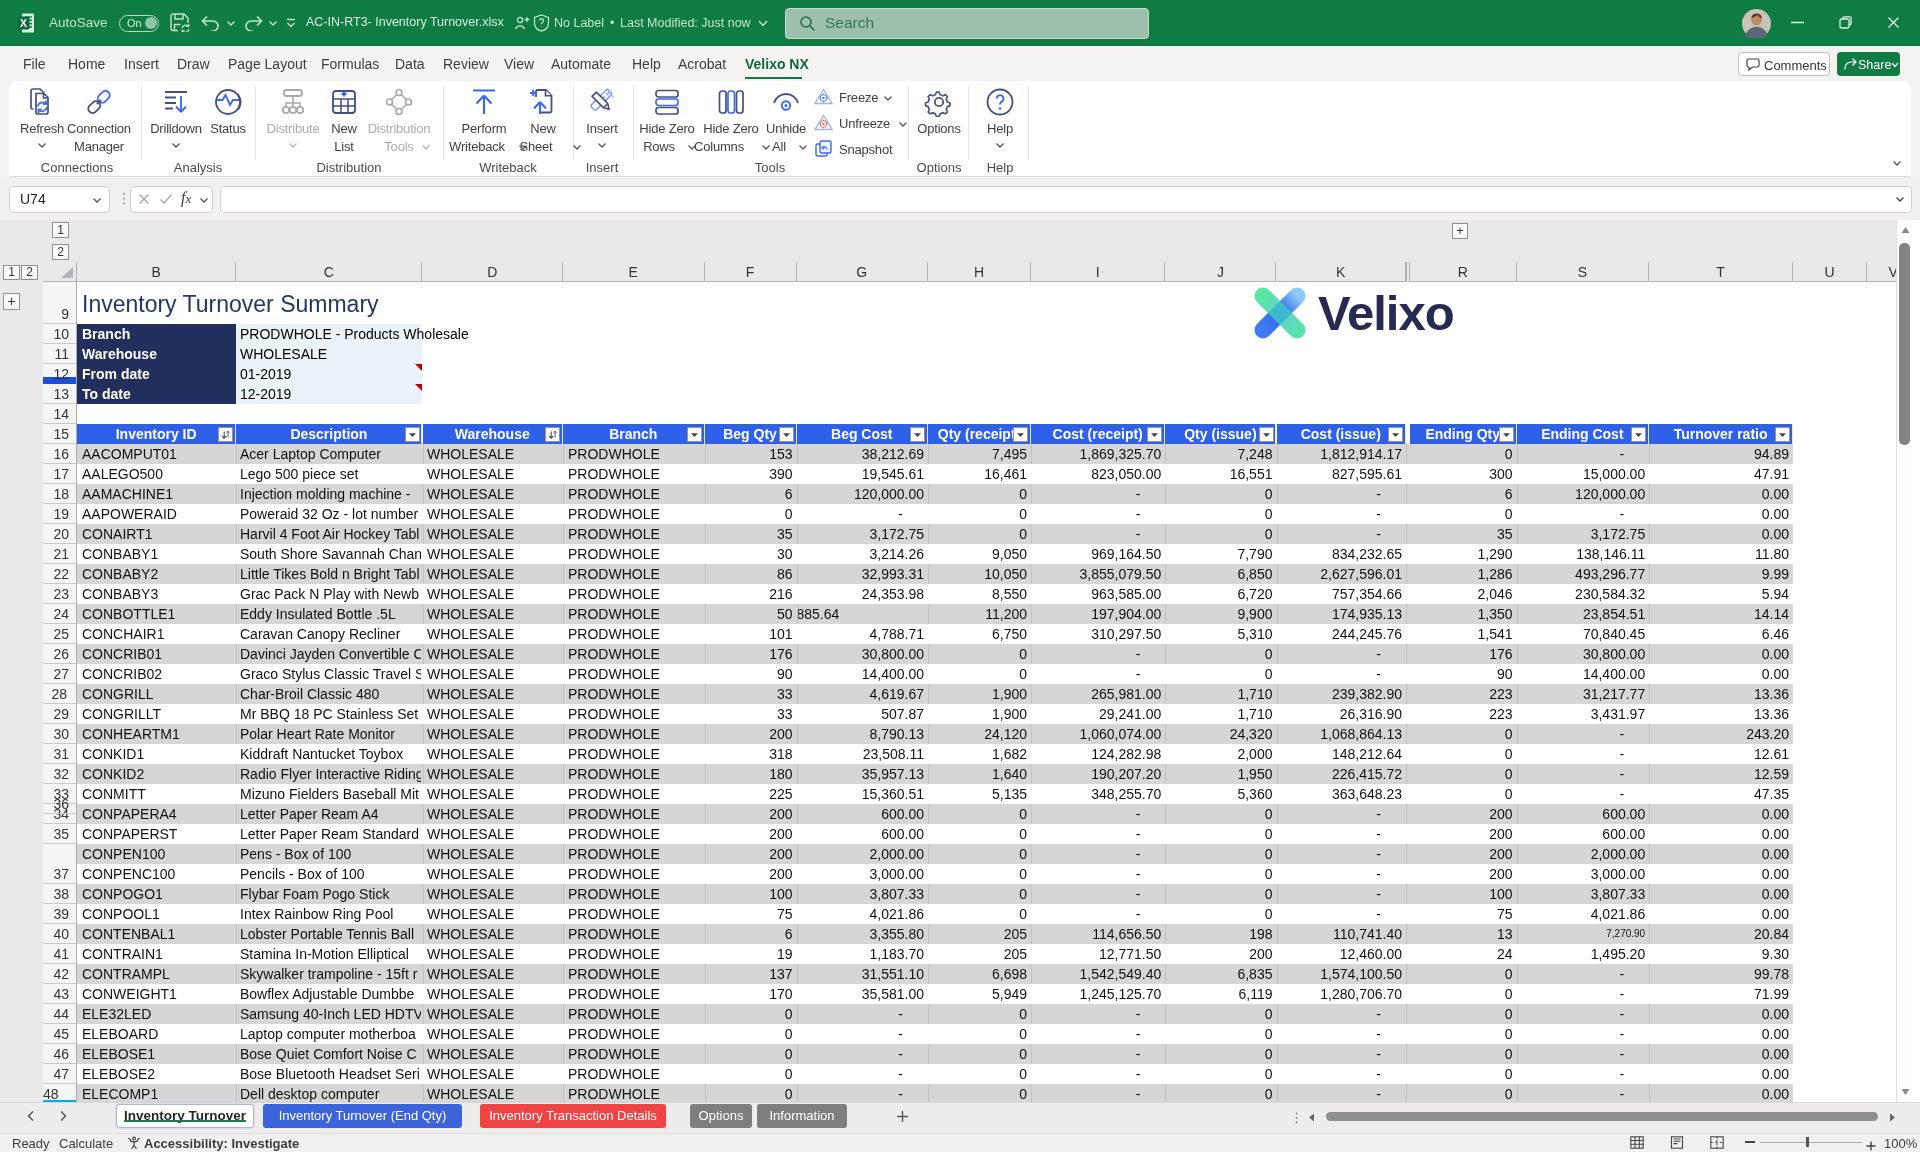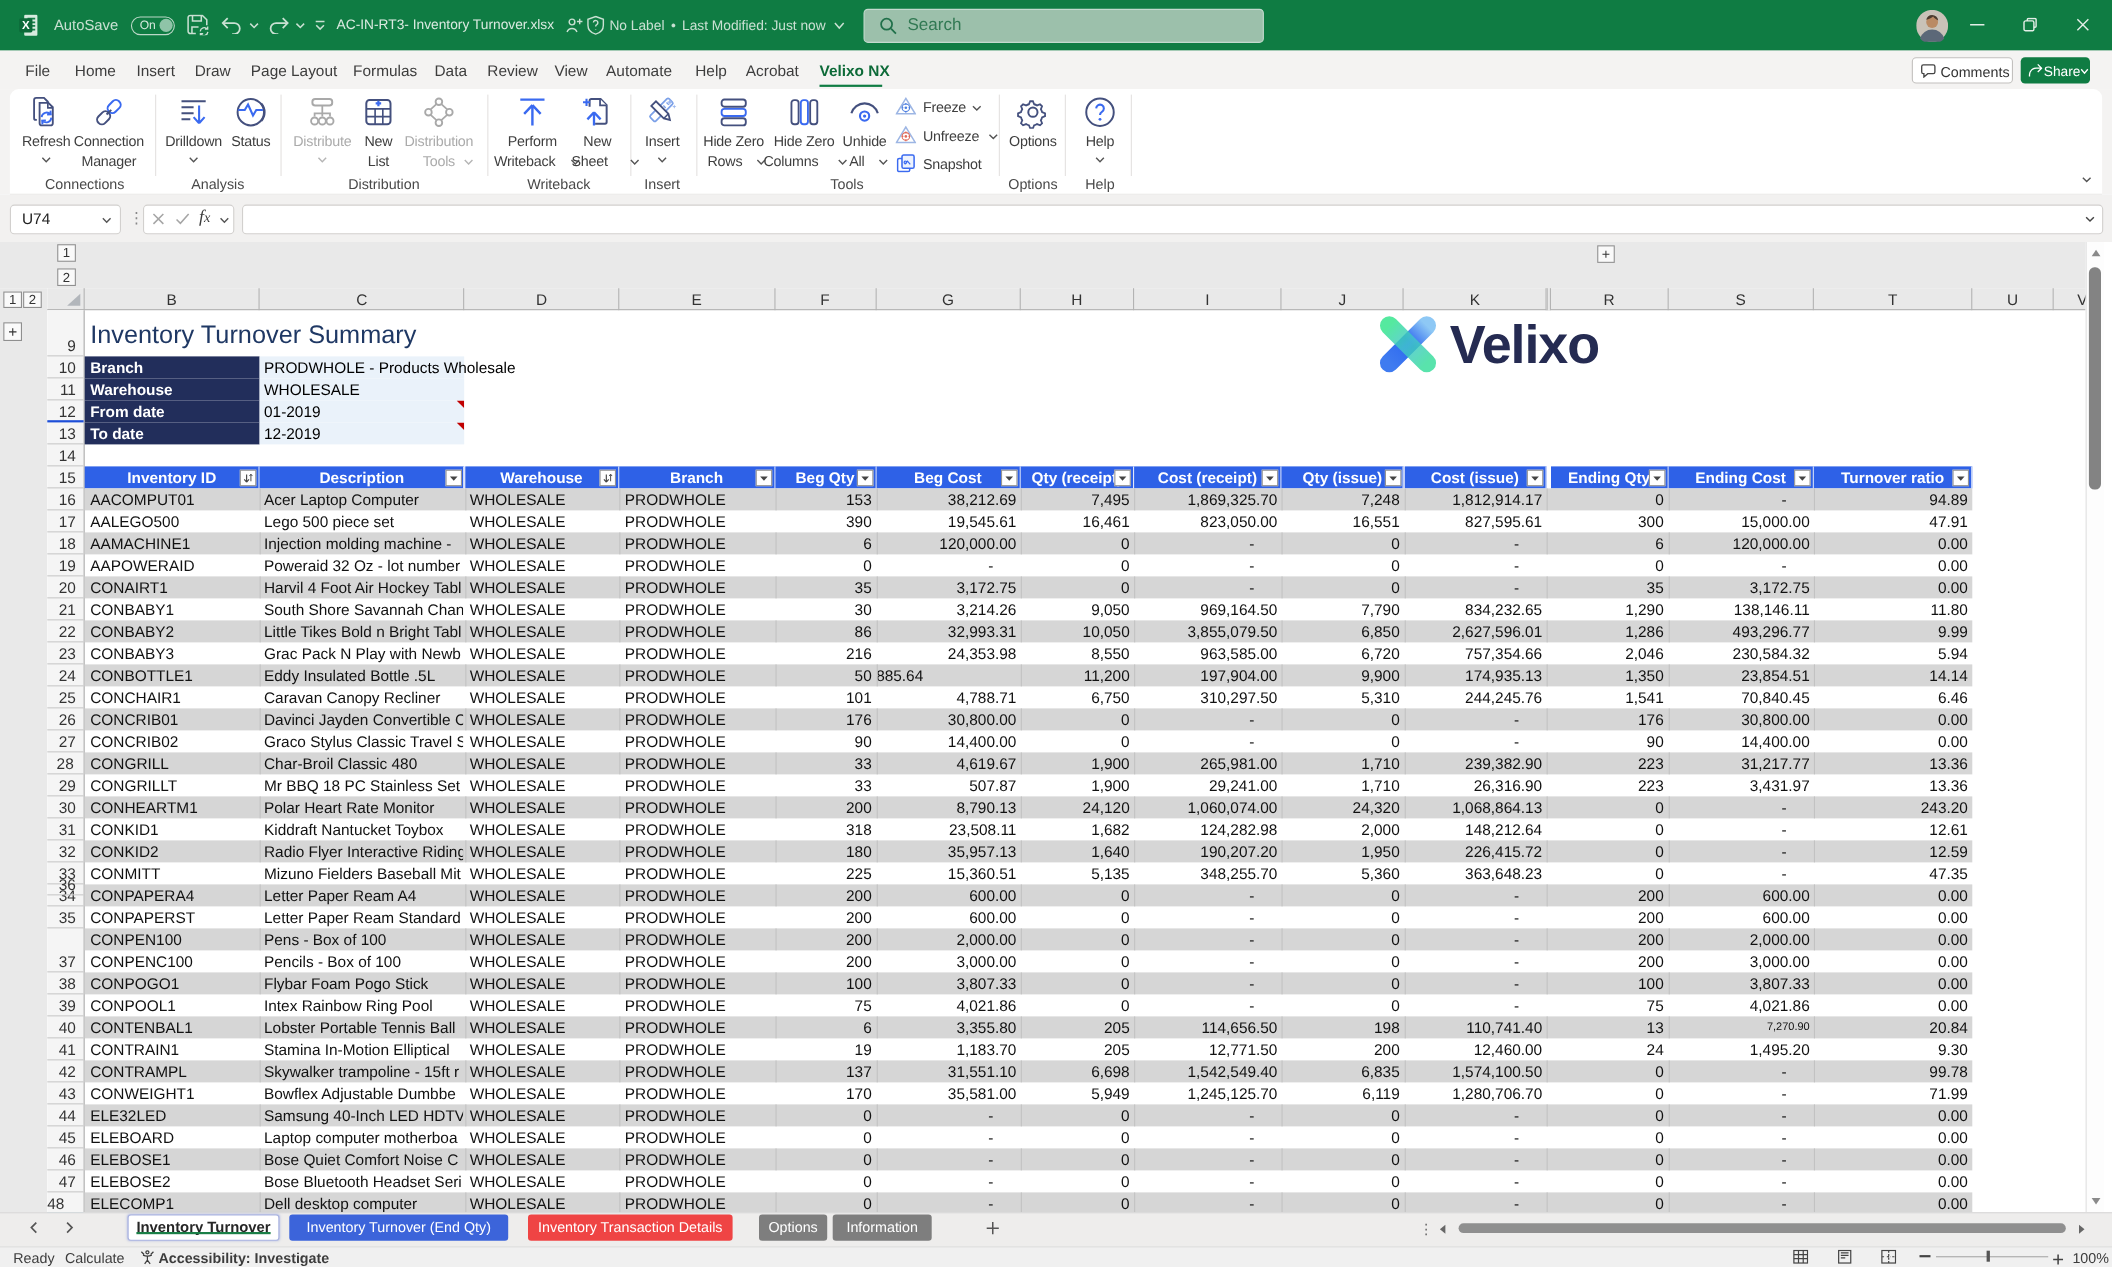--- a/index.html
+++ b/index.html
@@ -349,21 +349,21 @@
 <div style="left:1410px;top:262px;width:106.5px;height:20px;color:#333;font-size:14px;text-align:center;line-height:20px;border-right:1px solid #b3b3b3">R</div>
 <div style="left:1516.5px;top:262px;width:132.70000000000005px;height:20px;color:#333;font-size:14px;text-align:center;line-height:20px;border-right:1px solid #b3b3b3">S</div>
 <div style="left:1649.2px;top:262px;width:143.79999999999995px;height:20px;color:#333;font-size:14px;text-align:center;line-height:20px;border-right:1px solid #b3b3b3">T</div>
 <div style="left:1793px;top:262px;width:74.20000000000005px;height:20px;color:#333;font-size:14px;text-align:center;line-height:20px;border-right:1px solid #b3b3b3">U</div>
 <div style="left:1867.2px;top:262px;width:52.799999999999955px;height:20px;color:#333;font-size:14px;text-align:center;line-height:20px;border-right:1px solid #b3b3b3">V</div>
 <div style="left:1406px;top:262px;width:4px;height:20px;background:#e9e9e9;border-left:1px solid #b3b3b3;border-right:1px solid #b3b3b3"></div>
 <div style="left:43px;top:282px;width:34px;height:820px;background:#f5f5f5;border-right:1px solid #ababab"></div>
 <div style="left:43px;top:282px;width:33px;height:42px;border-bottom:1px solid #c9c9c9;font-size:14px;color:#333;text-align:right;padding-right:7px;line-height:64px">9</div>
 <div style="left:43px;top:324px;width:33px;height:20px;border-bottom:1px solid #c9c9c9;font-size:14px;color:#333;text-align:right;padding-right:7px;line-height:20px;">10</div>
 <div style="left:43px;top:344px;width:33px;height:20px;border-bottom:1px solid #c9c9c9;font-size:14px;color:#333;text-align:right;padding-right:7px;line-height:20px;">11</div>
-<div style="left:43px;top:364px;width:33px;height:20px;border-bottom:2px solid #1d4ed8;font-size:14px;color:#333;text-align:right;padding-right:7px;line-height:20px;">12</div>
+<div style="left:43px;top:364px;width:33px;height:20px;border-bottom:7px solid #1d4ed8;font-size:14px;color:#333;text-align:right;padding-right:7px;line-height:20px;">12</div>
 <div style="left:43px;top:384px;width:33px;height:20px;border-bottom:1px solid #c9c9c9;font-size:14px;color:#333;text-align:right;padding-right:7px;line-height:20px;">13</div>
 <div style="left:43px;top:404px;width:33px;height:20px;border-bottom:1px solid #c9c9c9;font-size:14px;color:#333;text-align:right;padding-right:7px;line-height:20px;">14</div>
 <div style="left:43px;top:424px;width:33px;height:20px;border-bottom:1px solid #c9c9c9;font-size:14px;color:#333;text-align:right;padding-right:7px;line-height:20px;">15</div>
 <div style="left:43px;top:444px;width:33px;height:20px;border-bottom:1px solid #c9c9c9;font-size:14px;color:#333;text-align:right;padding-right:7px;line-height:20px;">16</div>
 <div style="left:43px;top:464px;width:33px;height:20px;border-bottom:1px solid #c9c9c9;font-size:14px;color:#333;text-align:right;padding-right:7px;line-height:20px;">17</div>
 <div style="left:43px;top:484px;width:33px;height:20px;border-bottom:1px solid #c9c9c9;font-size:14px;color:#333;text-align:right;padding-right:7px;line-height:20px;">18</div>
 <div style="left:43px;top:504px;width:33px;height:20px;border-bottom:1px solid #c9c9c9;font-size:14px;color:#333;text-align:right;padding-right:7px;line-height:20px;">19</div>
 <div style="left:43px;top:524px;width:33px;height:20px;border-bottom:1px solid #c9c9c9;font-size:14px;color:#333;text-align:right;padding-right:7px;line-height:20px;">20</div>
 <div style="left:43px;top:544px;width:33px;height:20px;border-bottom:1px solid #c9c9c9;font-size:14px;color:#333;text-align:right;padding-right:7px;line-height:20px;">21</div>
 <div style="left:43px;top:564px;width:33px;height:20px;border-bottom:1px solid #c9c9c9;font-size:14px;color:#333;text-align:right;padding-right:7px;line-height:20px;">22</div>
@@ -385,21 +385,21 @@
 <div style="left:43px;top:884px;width:33px;height:20px;border-bottom:1px solid #c9c9c9;font-size:14px;color:#333;text-align:right;padding-right:7px;line-height:20px;">38</div>
 <div style="left:43px;top:904px;width:33px;height:20px;border-bottom:1px solid #c9c9c9;font-size:14px;color:#333;text-align:right;padding-right:7px;line-height:20px;">39</div>
 <div style="left:43px;top:924px;width:33px;height:20px;border-bottom:1px solid #c9c9c9;font-size:14px;color:#333;text-align:right;padding-right:7px;line-height:20px;">40</div>
 <div style="left:43px;top:944px;width:33px;height:20px;border-bottom:1px solid #c9c9c9;font-size:14px;color:#333;text-align:right;padding-right:7px;line-height:20px;">41</div>
 <div style="left:43px;top:964px;width:33px;height:20px;border-bottom:1px solid #c9c9c9;font-size:14px;color:#333;text-align:right;padding-right:7px;line-height:20px;">42</div>
 <div style="left:43px;top:984px;width:33px;height:20px;border-bottom:1px solid #c9c9c9;font-size:14px;color:#333;text-align:right;padding-right:7px;line-height:20px;">43</div>
 <div style="left:43px;top:1004px;width:33px;height:20px;border-bottom:1px solid #c9c9c9;font-size:14px;color:#333;text-align:right;padding-right:7px;line-height:20px;">44</div>
 <div style="left:43px;top:1024px;width:33px;height:20px;border-bottom:1px solid #c9c9c9;font-size:14px;color:#333;text-align:right;padding-right:7px;line-height:20px;">45</div>
 <div style="left:43px;top:1044px;width:33px;height:20px;border-bottom:1px solid #c9c9c9;font-size:14px;color:#333;text-align:right;padding-right:7px;line-height:20px;">46</div>
 <div style="left:43px;top:1064px;width:33px;height:20px;border-bottom:1px solid #c9c9c9;font-size:14px;color:#333;text-align:right;padding-right:7px;line-height:20px;">47</div>
-<div style="left:43px;top:1084px;width:33px;height:20px;border-bottom:2px solid #0ea5e9;font-size:14px;color:#333;text-align:center;padding-right:23px;line-height:20px;">48</div>
+<div style="left:43px;top:1084px;width:33px;height:20px;border-bottom:4px solid #0ea5e9;font-size:14px;color:#333;text-align:center;padding-right:23px;line-height:20px;">48</div>
 <div class="tx" style="left:82px;top:291px;font-size:23px;color:#1f3864">Inventory Turnover Summary</div>
 <div class=" " style="left:77px;top:324px;width:159.3px;height:20px;background:#222e5b;color:#fff;font-size:14px;font-weight:bold;line-height:20px;padding-left:5px">Branch</div>
 <div style="left:236.3px;top:324px;width:186.2px;height:20px;background:#eaf2fa"></div>
 <div class="tx" style="left:240px;top:324px;height:20px;font-size:14px;color:#000;line-height:20px">PRODWHOLE - Products Wholesale</div>
 <div class=" " style="left:77px;top:344px;width:159.3px;height:20px;background:#222e5b;color:#fff;font-size:14px;font-weight:bold;line-height:20px;padding-left:5px">Warehouse</div>
 <div style="left:236.3px;top:344px;width:186.2px;height:20px;background:#eaf2fa"></div>
 <div class="tx" style="left:240px;top:344px;height:20px;font-size:14px;color:#000;line-height:20px">WHOLESALE</div>
 <div class=" " style="left:77px;top:364px;width:159.3px;height:20px;background:#222e5b;color:#fff;font-size:14px;font-weight:bold;line-height:20px;padding-left:5px">From date</div>
 <div style="left:236.3px;top:364px;width:186.2px;height:20px;background:#eaf2fa"></div>
 <div class="tx" style="left:240px;top:364px;height:20px;font-size:14px;color:#000;line-height:20px">01-2019</div>

